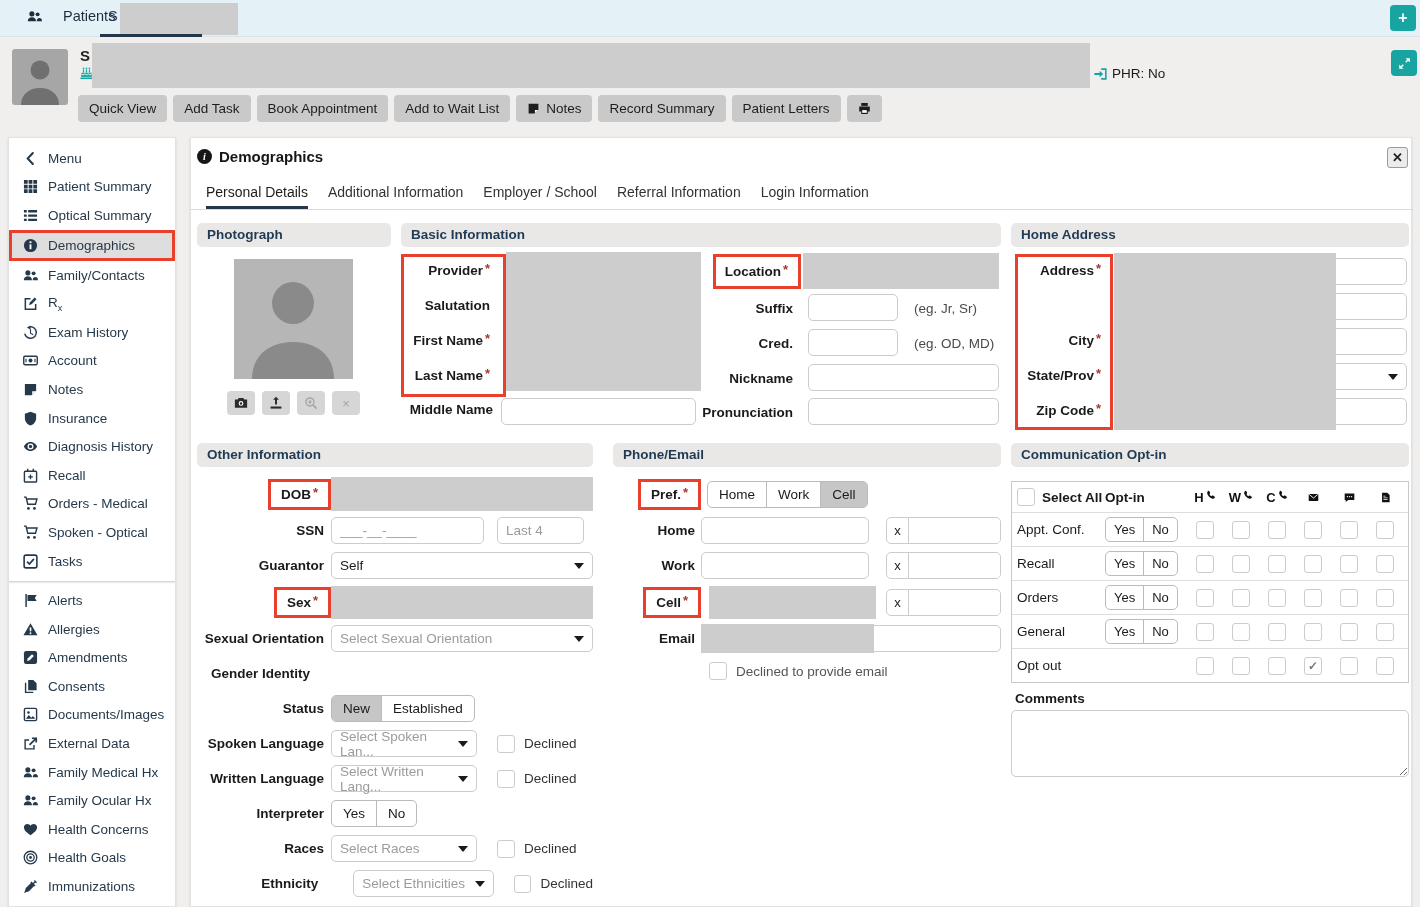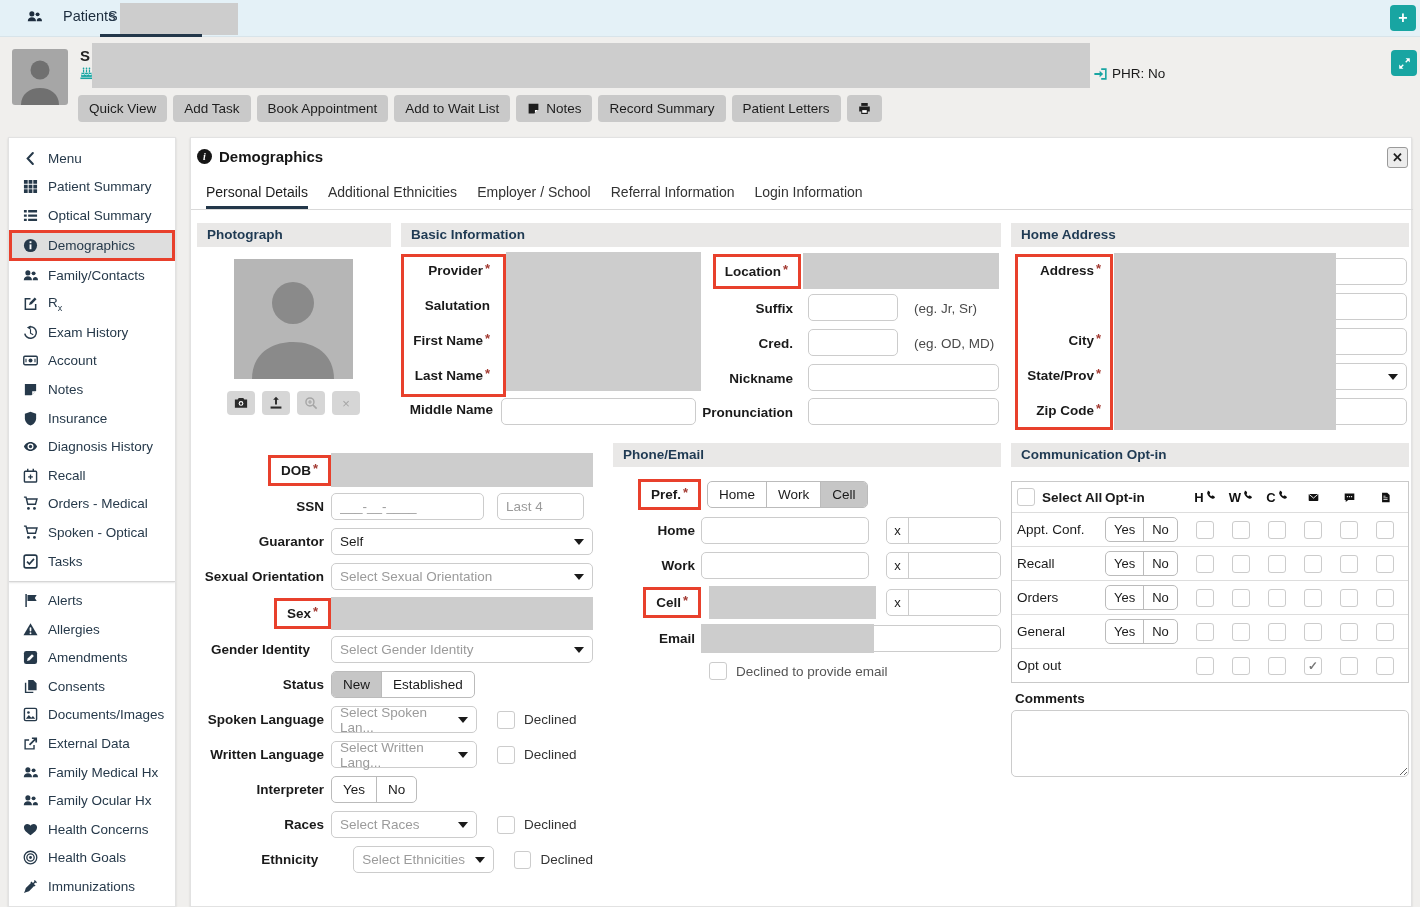--- a/index.html
+++ b/index.html
@@ -44,21 +44,21 @@
   
   #main { position:absolute; left:190px; top:137px; width:1222px; height:770px; background:#fff; border:1px solid #e2e2e2; box-shadow:0 1px 2px rgba(0,0,0,.12); }
   .main-title { position:absolute; left:6px; top:10px; display:flex; align-items:center; gap:7px; font-size:15px; font-weight:bold; color:#161616; }
   .info-badge { width:15px; height:15px; border-radius:50%; background:#161616; color:#fff; font-size:10px; font-weight:bold; display:flex; align-items:center; justify-content:center; font-family:"Liberation Serif",serif; font-style:italic; }
   .close-btn { position:absolute; left:1196px; top:9px; width:21px; height:21px; background:#ececec; border:1px solid #9a9a9a; border-radius:3px; font-size:13px; font-weight:bold; color:#222; cursor:pointer; display:flex; align-items:center; justify-content:center; }
   #tabs { position:absolute; left:0; top:46px; width:1222px; height:26px; border-bottom:1px solid #d9d9d9; display:flex; gap:20px; padding-left:15px; }
   .tab { font-size:14px; color:#333; padding-bottom:12px; cursor:pointer; }
   .tab.active { border-bottom:3px solid #23374a; color:#1d1d1d; }
 
   .section { position:absolute; }
-  .sec-header { background:#e9e8e7; color:#1f3a53; font-weight:bold; font-size:13.5px; height:24px; line-height:24px; padding:0 10px; border-radius:0; }
+  .sec-header { background:#e9e8e7; color:#1f3a53; font-weight:bold; font-size:13.5px; height:24px; line-height:24px; padding:0 10px; border-radius:5px; }
   .sec-body { padding-top:8px; }
 
   .frow { display:flex; align-items:center; height:35px; }
   .flab { font-size:13.5px; font-weight:bold; color:#1a1a1a; text-align:right; }
   .ast { color:#a33a32; font-weight:bold; margin-left:2px; position:relative; top:-2px; font-size:13px; }
   .hint { font-size:13.5px; color:#4a4a4a; margin-left:8px; font-weight:normal; }
   .inp { border:1px solid #ccc; border-radius:5px; background:#fff; height:27px; padding:0 8px; font-size:13.5px; font-family:inherit; color:#1a1a1a; }
   .inp::placeholder { color:#9b9b9b; }
   .sel-ctl { position:relative; border:1px solid #ccc; border-radius:5px; background:#fff; height:27px; display:flex; align-items:center; padding:0 22px 0 8px; font-size:13.5px; color:#1a1a1a; cursor:pointer; }
   .sel-ctl.ph { color:#9b9b9b; }
@@ -447,21 +447,21 @@
     </div>
 
   <div id="main">
     <div class="main-title">
       <span class="info-badge">i</span>
       <span>Demographics</span>
     </div>
     <button class="close-btn">✕</button>
     <div id="tabs">
         <div class="tab active">Personal Details</div>
-        <div class="tab">Additional Ethnicities</div>
+        <div class="tab">Additional Information</div>
         <div class="tab">Employer / School</div>
         <div class="tab">Referral Information</div>
         <div class="tab">Login Information</div>
       </div>
 
     <div class="section" style="left:6px; top:85px; width:194px;">
       <div class="sec-header">Photograph</div>
       <div class="photo-box">
         <svg viewBox="0 0 119 120" width="119" height="120">
             <rect width="119" height="120" fill="#b6b6b6"></rect>
@@ -531,54 +531,51 @@
       <div class="abs inp" style="left:110px; top:175px; width:286px; z-index:1;"></div>
       <div class="abs redact" style="left:103px; top:30px; width:222px; height:177px; z-index:2;"></div>
       <div class="redbox" style="left:4px; top:31px; width:98px; height:176px;"></div>
       <div class="abs flab" style="left:8px; top:40px; width:82px; z-index:4;"><span>Address</span><span class="ast">*</span></div>
       <div class="abs flab" style="left:8px; top:110px; width:82px; z-index:4;"><span>City</span><span class="ast">*</span></div>
       <div class="abs flab" style="left:8px; top:145px; width:82px; z-index:4;"><span>State/Prov</span><span class="ast">*</span></div>
       <div class="abs flab" style="left:8px; top:180px; width:82px; z-index:4;"><span>Zip Code</span><span class="ast">*</span></div>
     </div>
 
     <div class="section" style="left:6px; top:305px; width:396px;">
+      <div class="sec-header">Other Information</div>
       <div class="sec-body">
         <div class="frow" style="height:38px;">
           <div class="flab" style="width:134px;"><span class="red-wrap"><span>DOB</span><span class="ast">*</span></span></div>
           <div class="redact-bar" style="height:34px;"></div>
         </div>
         <div class="frow">
           <div class="flab" style="width:134px; padding-right:7px;">SSN</div>
           <input class="inp" style="width: 153px;" placeholder="___-__-____">
           <input class="inp" style="width: 87px; margin-left: 13px;" placeholder="Last 4">
         </div>
         <div class="frow">
           <div class="flab" style="width:134px; padding-right:7px;">Guarantor</div>
           <div class="sel-ctl" style="flex:1;">
               <span>Self</span>
               <span class="caret"></span>
             </div>
         </div>
+        <div class="frow" style="height:38px;">
+          <div class="flab" style="width:134px;"><span class="red-wrap"><span>Sex</span><span class="ast">*</span></span></div>
+          <div class="redact-bar" style="height:33px;"></div>
+        </div>
         <div class="frow">
           <div class="flab" style="width:134px; padding-right:7px;">Sexual Orientation</div>
           <div class="sel-ctl ph" style="flex:1;">
               <span>Select Sexual Orientation</span>
               <span class="caret"></span>
             </div>
         </div>
-        <div class="frow" style="height:38px;">
-          <div class="flab" style="width:134px;"><span class="red-wrap"><span>Sex</span><span class="ast">*</span></span></div>
-          <div class="redact-bar" style="height:33px;"></div>
-        </div>
         <div class="frow">
           <div class="flab" style="width:134px; padding-right:7px;text-align:center;">Gender Identity</div>
-          <div class="sel-ctl ph" style="flex:1;">
-              <span>Select Gender Identity</span>
-              <span class="caret"></span>
-            </div>
         </div>
         <div class="frow">
           <div class="flab" style="width:134px; padding-right:7px;">Status</div>
           <div class="toggle">
               <span class="sel">New</span>
               <span>Established</span>
             </div>
         </div>
         <div class="frow">
           <div class="flab" style="width:134px; padding-right:7px;">Spoken Language</div>

